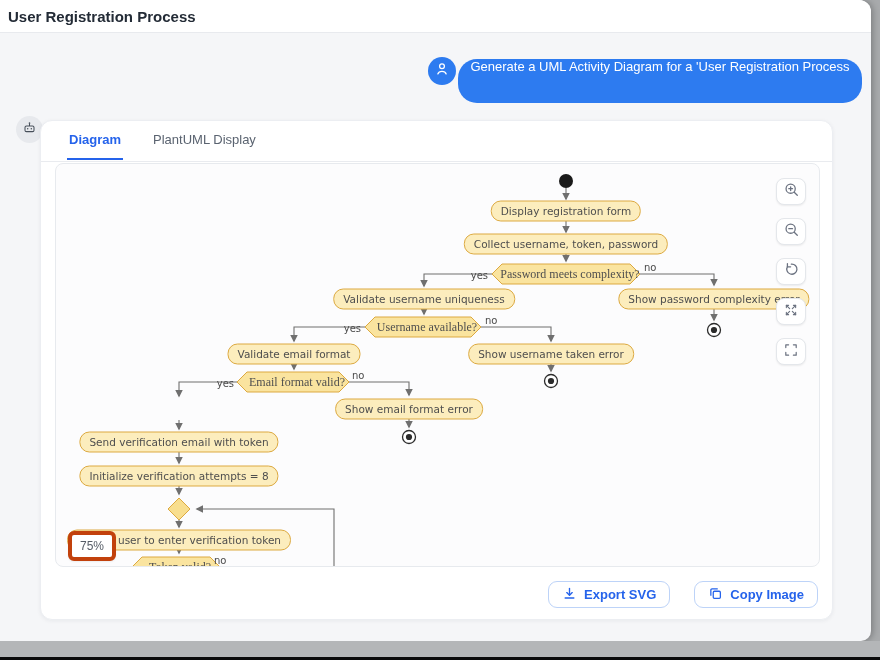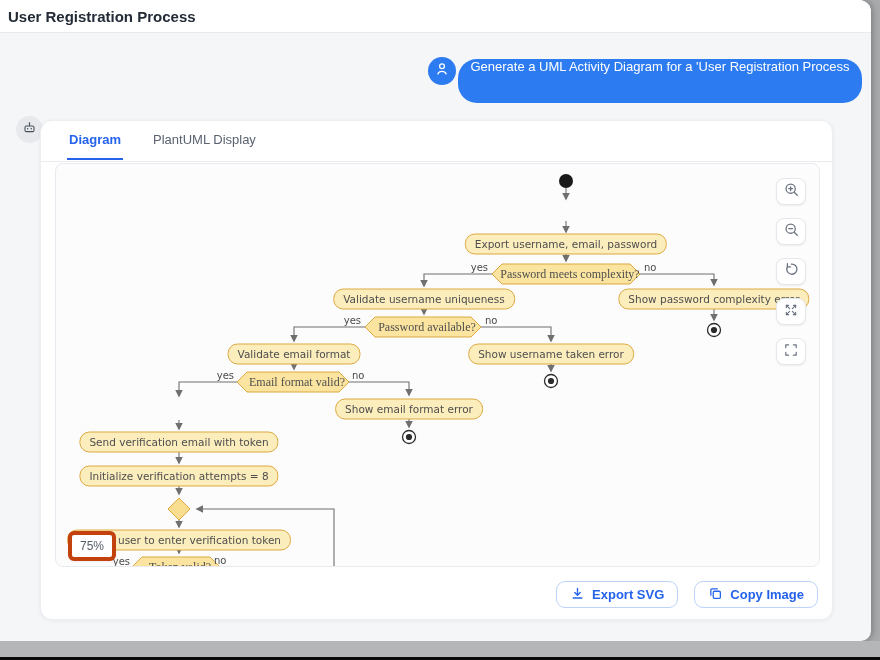--- a/index.html
+++ b/index.html
@@ -21,28 +21,28 @@
   .tab-row { height:41px; border-bottom:1px solid #e9ebef; display:flex; align-items:center; padding-left:26px; gap:28px; }
   .tab { font-size:13px; padding:10px 2px 11px 2px; cursor:pointer; color:#5a6370; border-bottom:2px solid transparent; }
   .tab.active { color:#2563eb; font-weight:bold; border-bottom:2px solid #2563eb; }
 
   .viewport { position:absolute; left:14px; top:42px; width:765px; height:404px; background:#fcfcfd; border:1px solid #e7eaee; border-radius:8px; overflow:hidden; }
   .canvas { position:absolute; left:0; top:0; width:765px; height:404px; }
 
   .act { position:absolute; transform:translate(-50%,-50%); background:#fcedbd; border:1px solid #dca940; border-radius:10px; padding:3px 9px 4px 9px; font-family:"DejaVu Sans", sans-serif; font-size:10.5px; color:#4e4e4e; white-space:nowrap; }
   .dec-label { position:absolute; transform:translate(-50%,-50%); font-family:Liberation Serif, serif; font-size:12px; color:#4e4e4e; white-space:nowrap;padding-left:8px; }
   .edge-label { position:absolute; font-family:"DejaVu Sans", sans-serif; font-size:10px; font-weight:500; color:#4a4a4a; white-space:nowrap; transform:translate(0,-50%); }
-  .edge-label.end-right { transform:translate(-100%,-50%); }
+  .edge-label.end-right { transform:translate(-100%,-50%);margin-top:8px; }
 
   .zoom-controls { position:absolute; right:13px; top:14px; display:flex; flex-direction:column; gap:13px; z-index:6; }
   .zctl { width:30px; height:27px; background:#ffffff; border:1px solid #e4e7eb; border-radius:8px; display:flex; align-items:center; justify-content:center; box-shadow:0 1px 2px rgba(0,0,0,.07); cursor:pointer; }
 
   .zoom-badge { position:absolute; left:12px; top:367px; background:#ffffff; border:4px solid #c2410c; border-radius:6px; padding:4px 8px; font-size:12px; color:#555c66; z-index:6; box-shadow:0 1px 2px rgba(0,0,0,.06); }
 
-  .actions-row { position:absolute; right:14px; top:460px; display:flex; gap:16px; }
+  .actions-row { position:absolute; right:14px; top:460px; display:flex; gap:24px; }
   .action-btn { height:27px; background:#ffffff; border:1px solid #bdd3f8; border-radius:9px; display:flex; align-items:center; gap:7px; padding:0 13px; color:#2563eb; font-size:13px; font-weight:bold; cursor:pointer; }
 </style>
 </head>
 <body>
 
 <div class="window">
   <div class="app-header">
     <span class="app-title">User Registration Process</span>
   </div>
 
@@ -121,32 +121,33 @@
           <g>
             <circle cx="658" cy="166" r="6.5" fill="#ffffff" stroke="#2b2b2b" stroke-width="1.3"></circle>
               <circle cx="658" cy="166" r="3.1" fill="#2b2b2b"></circle>
             <circle cx="495" cy="217" r="6.5" fill="#ffffff" stroke="#2b2b2b" stroke-width="1.3"></circle>
               <circle cx="495" cy="217" r="3.1" fill="#2b2b2b"></circle>
             <circle cx="353" cy="273" r="6.5" fill="#ffffff" stroke="#2b2b2b" stroke-width="1.3"></circle>
               <circle cx="353" cy="273" r="3.1" fill="#2b2b2b"></circle>
           </g>
         </svg>
 
-        <div class="act" style="left:510px;top:80px">Export username, email, password</div>
+        <div class="act" style="left:510px;top:47px">Display registration form</div>
+        <div class="act" style="left:510px;top:80px">Collect username, token, password</div>
         <div class="act" style="left:368px;top:135px">Validate username uniqueness</div>
         <div class="act" style="left:658px;top:135px">Show password complexity error</div>
         <div class="act" style="left:238px;top:190px">Validate email format</div>
         <div class="act" style="left:495px;top:190px">Show username taken error</div>
         <div class="act" style="left:353px;top:245px">Show email format error</div>
         <div class="act" style="left:123px;top:278px">Send verification email with token</div>
         <div class="act" style="left:123px;top:312px">Initialize verification attempts = 8</div>
         <div class="act" style="left:123px;top:376px">Prompt user to enter verification token</div>
 
         <div class="dec-label" style="left:510px;top:110px">Password meets complexity?</div>
-        <div class="dec-label" style="left:367px;top:163px">Password available?</div>
+        <div class="dec-label" style="left:367px;top:163px">Username available?</div>
         <div class="dec-label" style="left:237px;top:218px">Email format valid?</div>
         <div class="dec-label" style="left:120px;top:403px">Token valid?</div>
 
         <div class="edge-label end-right" style="left:432px;top:103px">yes</div>
         <div class="edge-label" style="left:588px;top:103px">no</div>
         <div class="edge-label end-right" style="left:305px;top:156px">yes</div>
         <div class="edge-label" style="left:429px;top:156px">no</div>
         <div class="edge-label end-right" style="left:178px;top:211px">yes</div>
         <div class="edge-label" style="left:296px;top:211px">no</div>
         <div class="edge-label end-right" style="left:74px;top:397px">yes</div>

